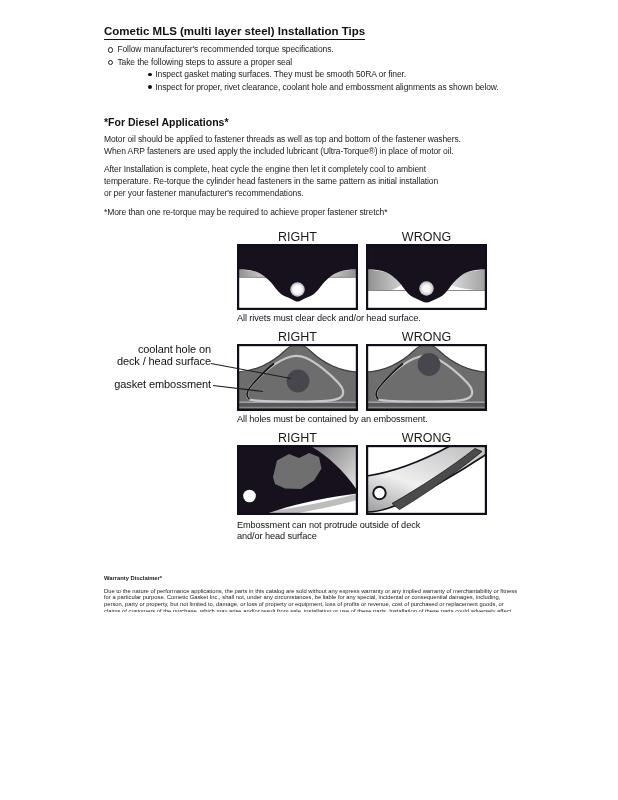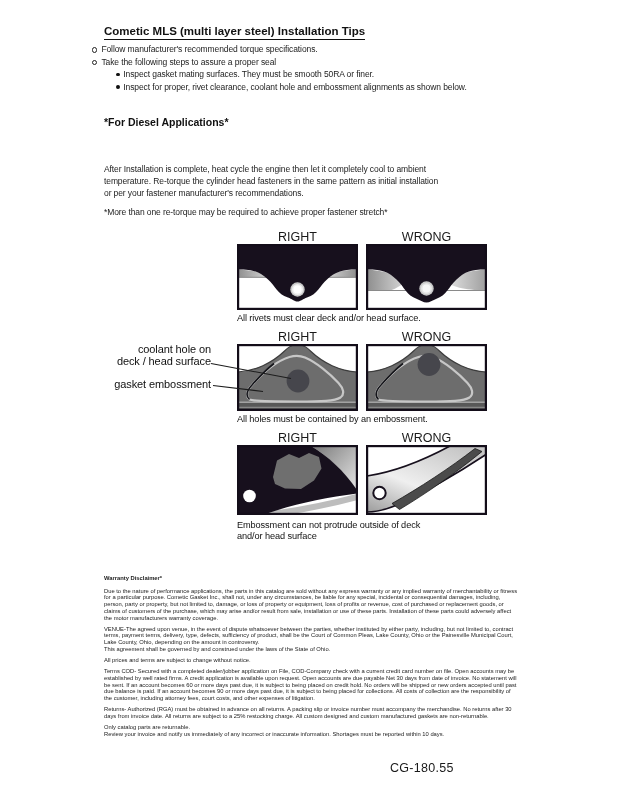--- a/index.html
+++ b/index.html
@@ -1,25 +1,25 @@
 <!DOCTYPE html>
 <html><head>
 <meta charset="utf-8">
 <style>
   html,body{margin:0;padding:0;background:#fff;}
-  .page{position:relative;width:618px;height:800px;background:#ffffff;overflow:hidden;
+  .page{position:relative;width:618px;height:612px;background:#ffffff;overflow:hidden;
         font-family:"Liberation Sans","DejaVu Sans",sans-serif;color:#1c1c1c;}
   .abs{position:absolute;}
   
   .title{left:104px;top:25px;font-size:11.5px;font-weight:bold;color:#111;
          border-bottom:1.6px solid #111;padding-bottom:2px;letter-spacing:0;}
   
-  .tips{left:92px;top:44px;font-size:8.5px;letter-spacing:-0.1px;color:#1c1c1c;}
+  .tips{left:108px;top:44px;font-size:8.5px;letter-spacing:-0.1px;color:#1c1c1c;}
   .tip{display:flex;align-items:flex-start;height:12.6px;}
-  .tip.lvl2{margin-left:24px;}
+  .tip.lvl2{margin-left:40px;}
   .m-open{width:3.4px;height:3.4px;border:0.9px solid #222;border-radius:50%;margin:3.4px 4px 0 0;flex:none;}
   .m-dot{width:3.8px;height:3.8px;background:#111;border-radius:50%;margin:3.4px 3.5px 0 0;flex:none;}
   
   .diesel-h{left:104px;top:116px;font-size:10.5px;font-weight:bold;color:#111;}
   .body-p{left:104px;font-size:8.5px;letter-spacing:-0.1px;line-height:11.8px;color:#1c1c1c;}
   
   .dlabel{width:121px;text-align:center;font-size:12.5px;color:#1a1a1a;}
   .dcap{left:237px;font-size:9.2px;letter-spacing:-0.1px;color:#111;line-height:11px;}
   .panel{width:121px;}
   .ann{right:407px;text-align:right;font-size:11px;letter-spacing:-0.1px;color:#111;white-space:nowrap;}
@@ -50,20 +50,24 @@
         <span class="m-dot"></span>
         <span>Inspect gasket mating surfaces.  They must be smooth 50RA or finer.</span>
       </div>
     <div class="tip lvl2">
         <span class="m-dot"></span>
         <span>Inspect for proper, rivet clearance, coolant hole and embossment alignments as shown below.</span>
       </div>
   </div>
 
   <div class="abs diesel-h">*For Diesel Applications*</div>
+  <div class="abs body-p" style="top:134px;">
+    <div>Motor oil should be applied to fastener threads as well as top and bottom of the fastener washers.</div>
+    <div>When ARP fasteners are used apply the included lubricant (Ultra-Torque®) in place of motor oil.</div>
+  </div>
   <div class="abs body-p" style="top:164px;">
     <div>After Installation is complete, heat cycle the engine then let it completely cool to ambient</div>
     <div>temperature. Re-torque the cylinder head fasteners in the same pattern as initial installation</div>
     <div>or per your fastener manufacturer's recommendations.</div>
   </div>
   <div class="abs body-p" style="top:207px;">*More than one re-torque may be required to achieve proper fastener stretch*</div>
 
   <div class="abs dlabel" style="left:237px;top:230px;">RIGHT</div>
   <div class="abs dlabel" style="left:366px;top:230px;">WRONG</div>
 

